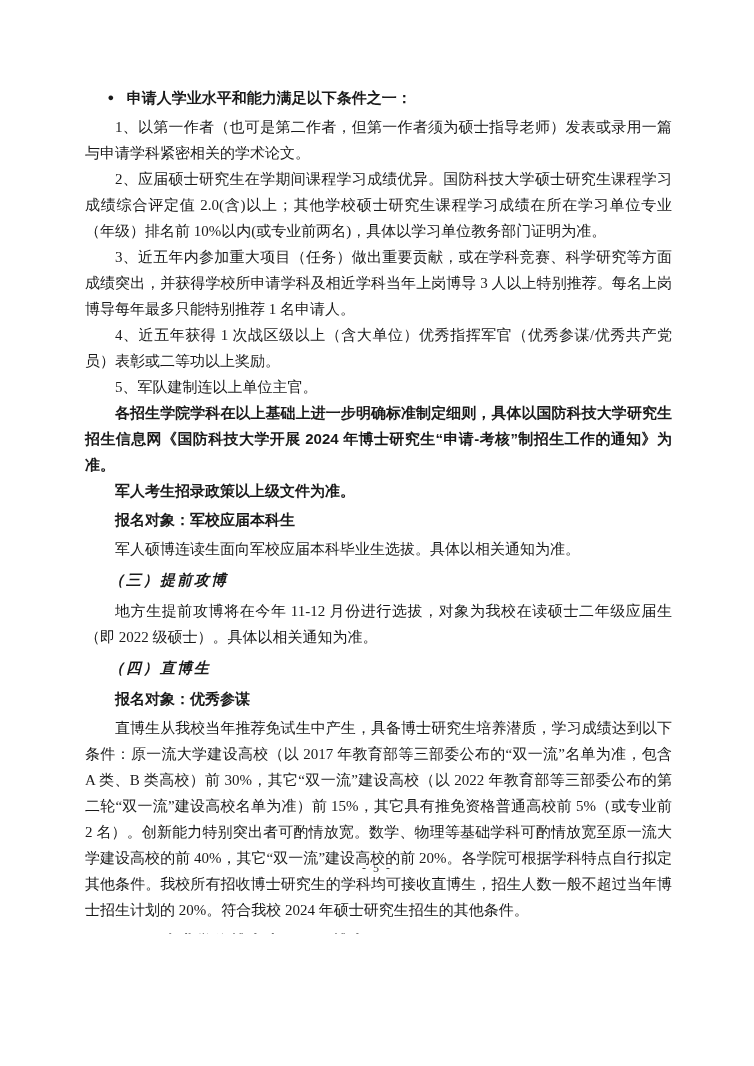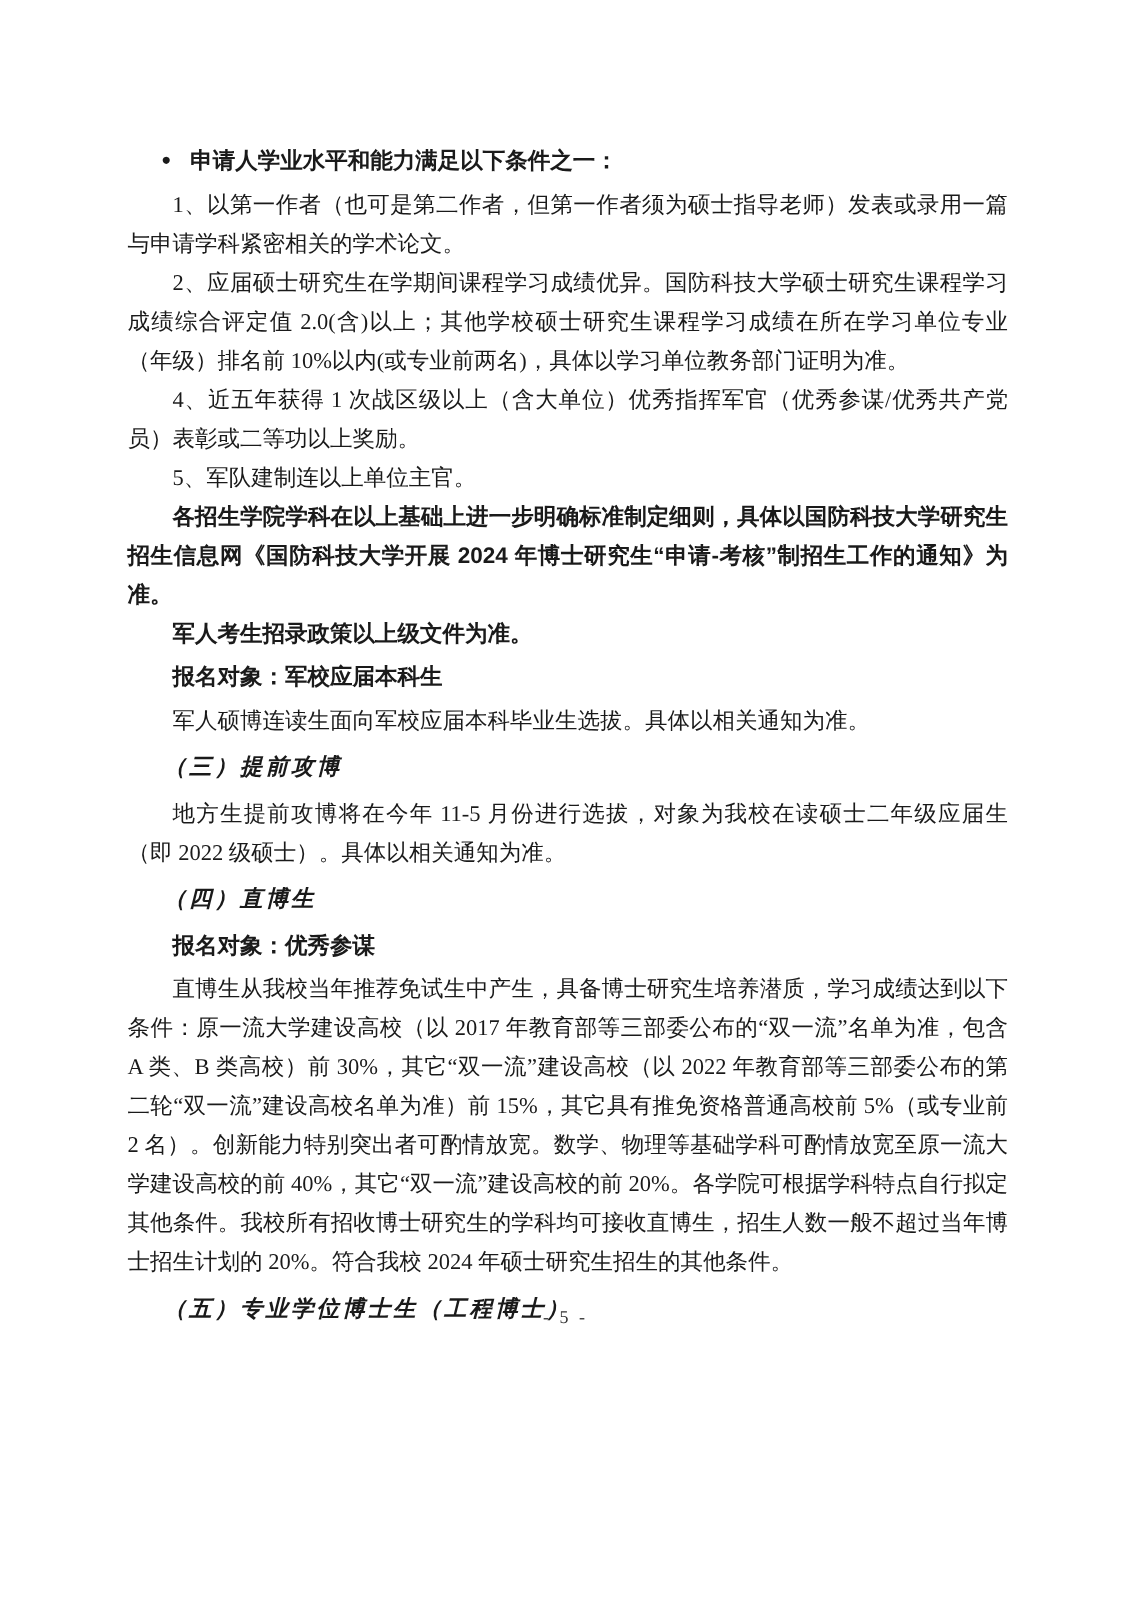--- a/index.html
+++ b/index.html
@@ -8,21 +8,21 @@
     background: #ffffff;
   }
   .page {
     position: relative;
     width: 754px;
     height: 934px;
     background: #ffffff;
     color: #1a1a1a;
     font-family: "Liberation Serif", serif;
     overflow: hidden;
-    margin: 10px auto;
+    margin: 0 auto;
     box-sizing: border-box;
   }
   .content {
     position: absolute;
     left: 85px;
     top: 84px;
     width: 587px;
   }
   .content p {
     margin: 0;
@@ -87,38 +87,39 @@
 
 <div class="page">
   <div class="content">
 
     <p class="b-bullet"><span class="marker">●</span><span>申请人学业水平和能力满足以下条件之一：</span></p>
 
     <p class="b-body">1、以第一作者（也可是第二作者，但第一作者须为硕士指导老师）发表或录用一篇与申请学科紧密相关的学术论文。</p>
 
     <p class="b-body">2、应届硕士研究生在学期间课程学习成绩优异。国防科技大学硕士研究生课程学习成绩综合评定值 2.0(含)以上；其他学校硕士研究生课程学习成绩在所在学习单位专业（年级）排名前 10%以内(或专业前两名)，具体以学习单位教务部门证明为准。</p>
 
+    <p class="b-body">3、近五年内参加重大项目（任务）做出重要贡献，或在学科竞赛、科学研究等方面成绩突出，并获得学校所申请学科及相近学科当年上岗博导 3 人以上特别推荐。每名上岗博导每年最多只能特别推荐 1 名申请人。</p>
 
     <p class="b-body">4、近五年获得 1 次战区级以上（含大单位）优秀指挥军官（优秀参谋/优秀共产党员）表彰或二等功以上奖励。</p>
 
     <p class="b-body">5、军队建制连以上单位主官。</p>
 
     <p class="b-bold">各招生学院学科在以上基础上进一步明确标准制定细则，具体以国防科技大学研究生招生信息网《国防科技大学开展 2024 年博士研究生“申请-考核”制招生工作的通知》为准。</p>
 
     <p class="b-bold">军人考生招录政策以上级文件为准。</p>
 
 
     <p class="b-label">报名对象：军校应届本科生</p>
 
     <p class="b-body">军人硕博连读生面向军校应届本科毕业生选拔。具体以相关通知为准。</p>
 
     <p class="b-heading">（三）提前攻博</p>
 
 
-    <p class="b-body">地方生提前攻博将在今年 11-5 月份进行选拔，对象为我校在读硕士二年级应届生（即 2022 级硕士）。具体以相关通知为准。</p>
+    <p class="b-body">地方生提前攻博将在今年 11-12 月份进行选拔，对象为我校在读硕士二年级应届生（即 2022 级硕士）。具体以相关通知为准。</p>
 
     <p class="b-heading">（四）直博生</p>
 
     <p class="b-label">报名对象：优秀参谋</p>
 
     <p class="b-body">直博生从我校当年推荐免试生中产生，具备博士研究生培养潜质，学习成绩达到以下条件：原一流大学建设高校（以 2017 年教育部等三部委公布的“双一流”名单为准，包含 A 类、B 类高校）前 30%，其它“双一流”建设高校（以 2022 年教育部等三部委公布的第二轮“双一流”建设高校名单为准）前 15%，其它具有推免资格普通高校前 5%（或专业前 2 名）。创新能力特别突出者可酌情放宽。数学、物理等基础学科可酌情放宽至原一流大学建设高校的前 40%，其它“双一流”建设高校的前 20%。各学院可根据学科特点自行拟定其他条件。我校所有招收博士研究生的学科均可接收直博生，招生人数一般不超过当年博士招生计划的 20%。符合我校 2024 年硕士研究生招生的其他条件。</p>
 
     <p class="b-heading">（五）专业学位博士生（工程博士）</p>
 
   </div>

